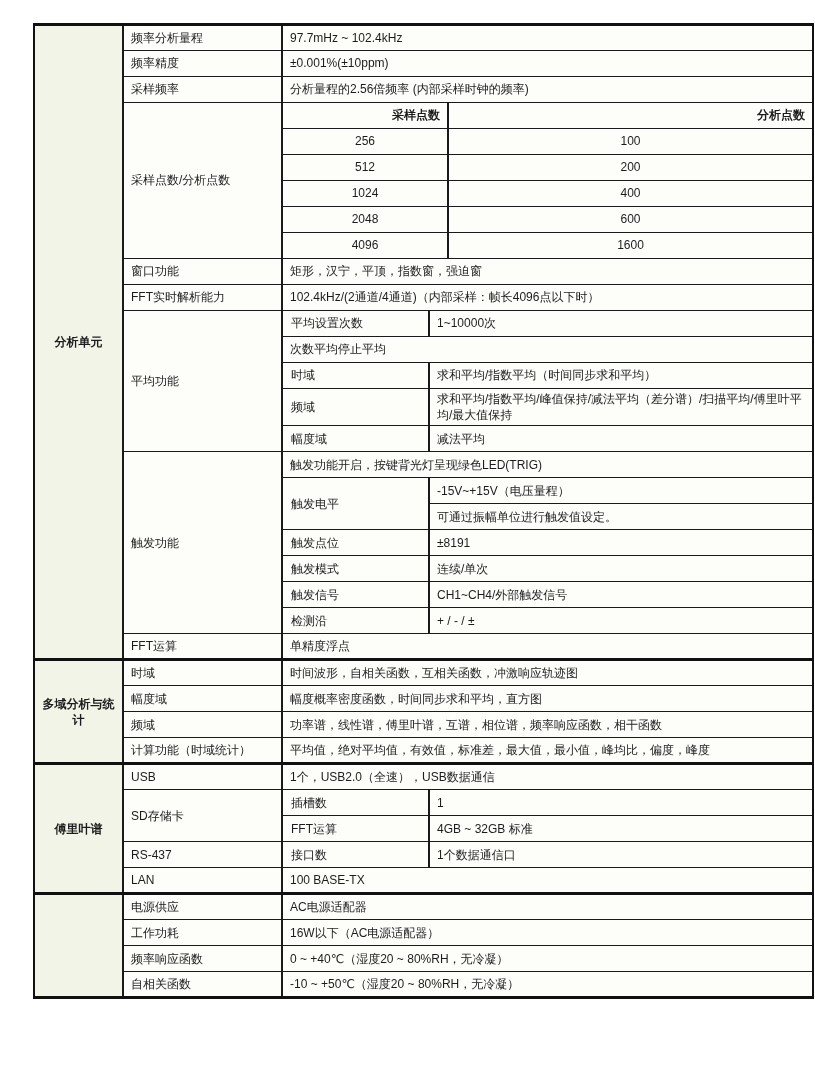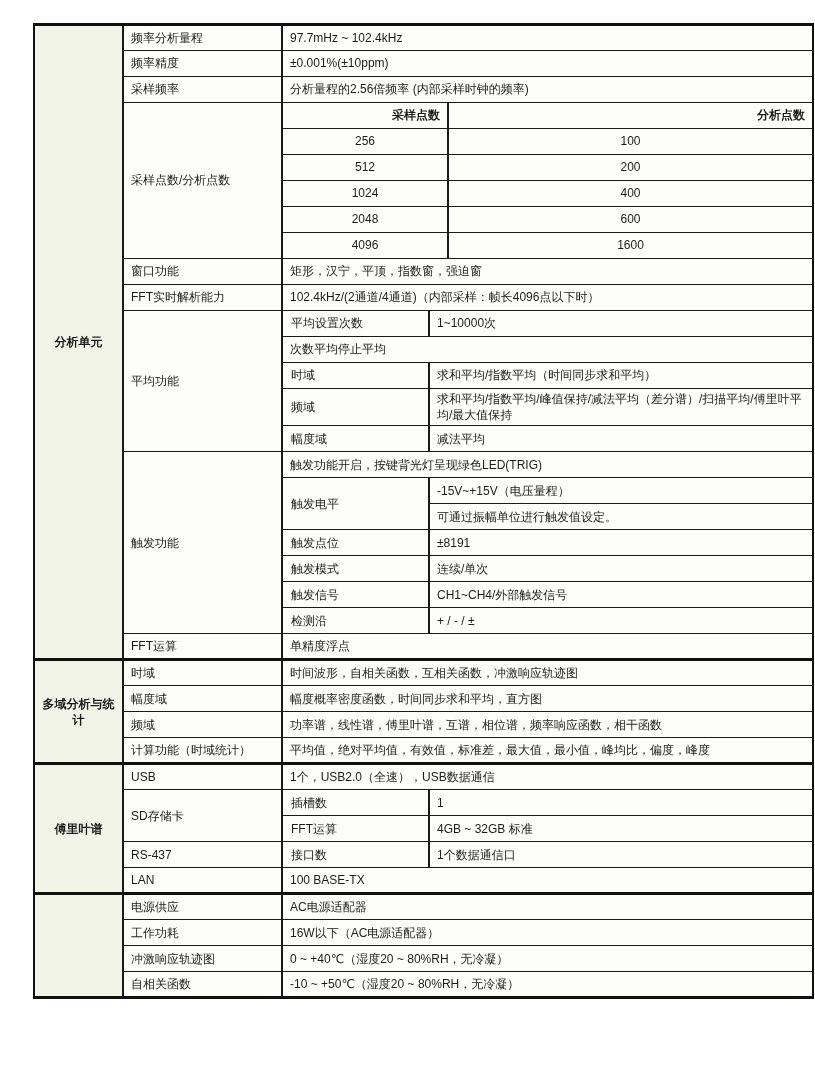--- a/index.html
+++ b/index.html
@@ -195,21 +195,21 @@
   <tr class="sec">
     <td class="cat" rowspan="4"></td>
     <td class="bl2">电源供应</td>
     <td class="bl2" colspan="3">AC电源适配器</td>
   </tr>
   <tr>
     <td class="bl2">工作功耗</td>
     <td class="bl2" colspan="3">16W以下（AC电源适配器）</td>
   </tr>
   <tr>
-    <td class="bl2">冲激响应轨迹图</td>
+    <td class="bl2">频率响应函数</td>
     <td class="bl2" colspan="3">0 ~ +40℃（湿度20 ~ 80%RH，无冷凝）</td>
   </tr>
   <tr>
     <td class="bl2">自相关函数</td>
     <td class="bl2" colspan="3">-10 ~ +50℃（湿度20 ~ 80%RH，无冷凝）</td>
   </tr>
 </tbody>
   </table>
 
 </body></html>

